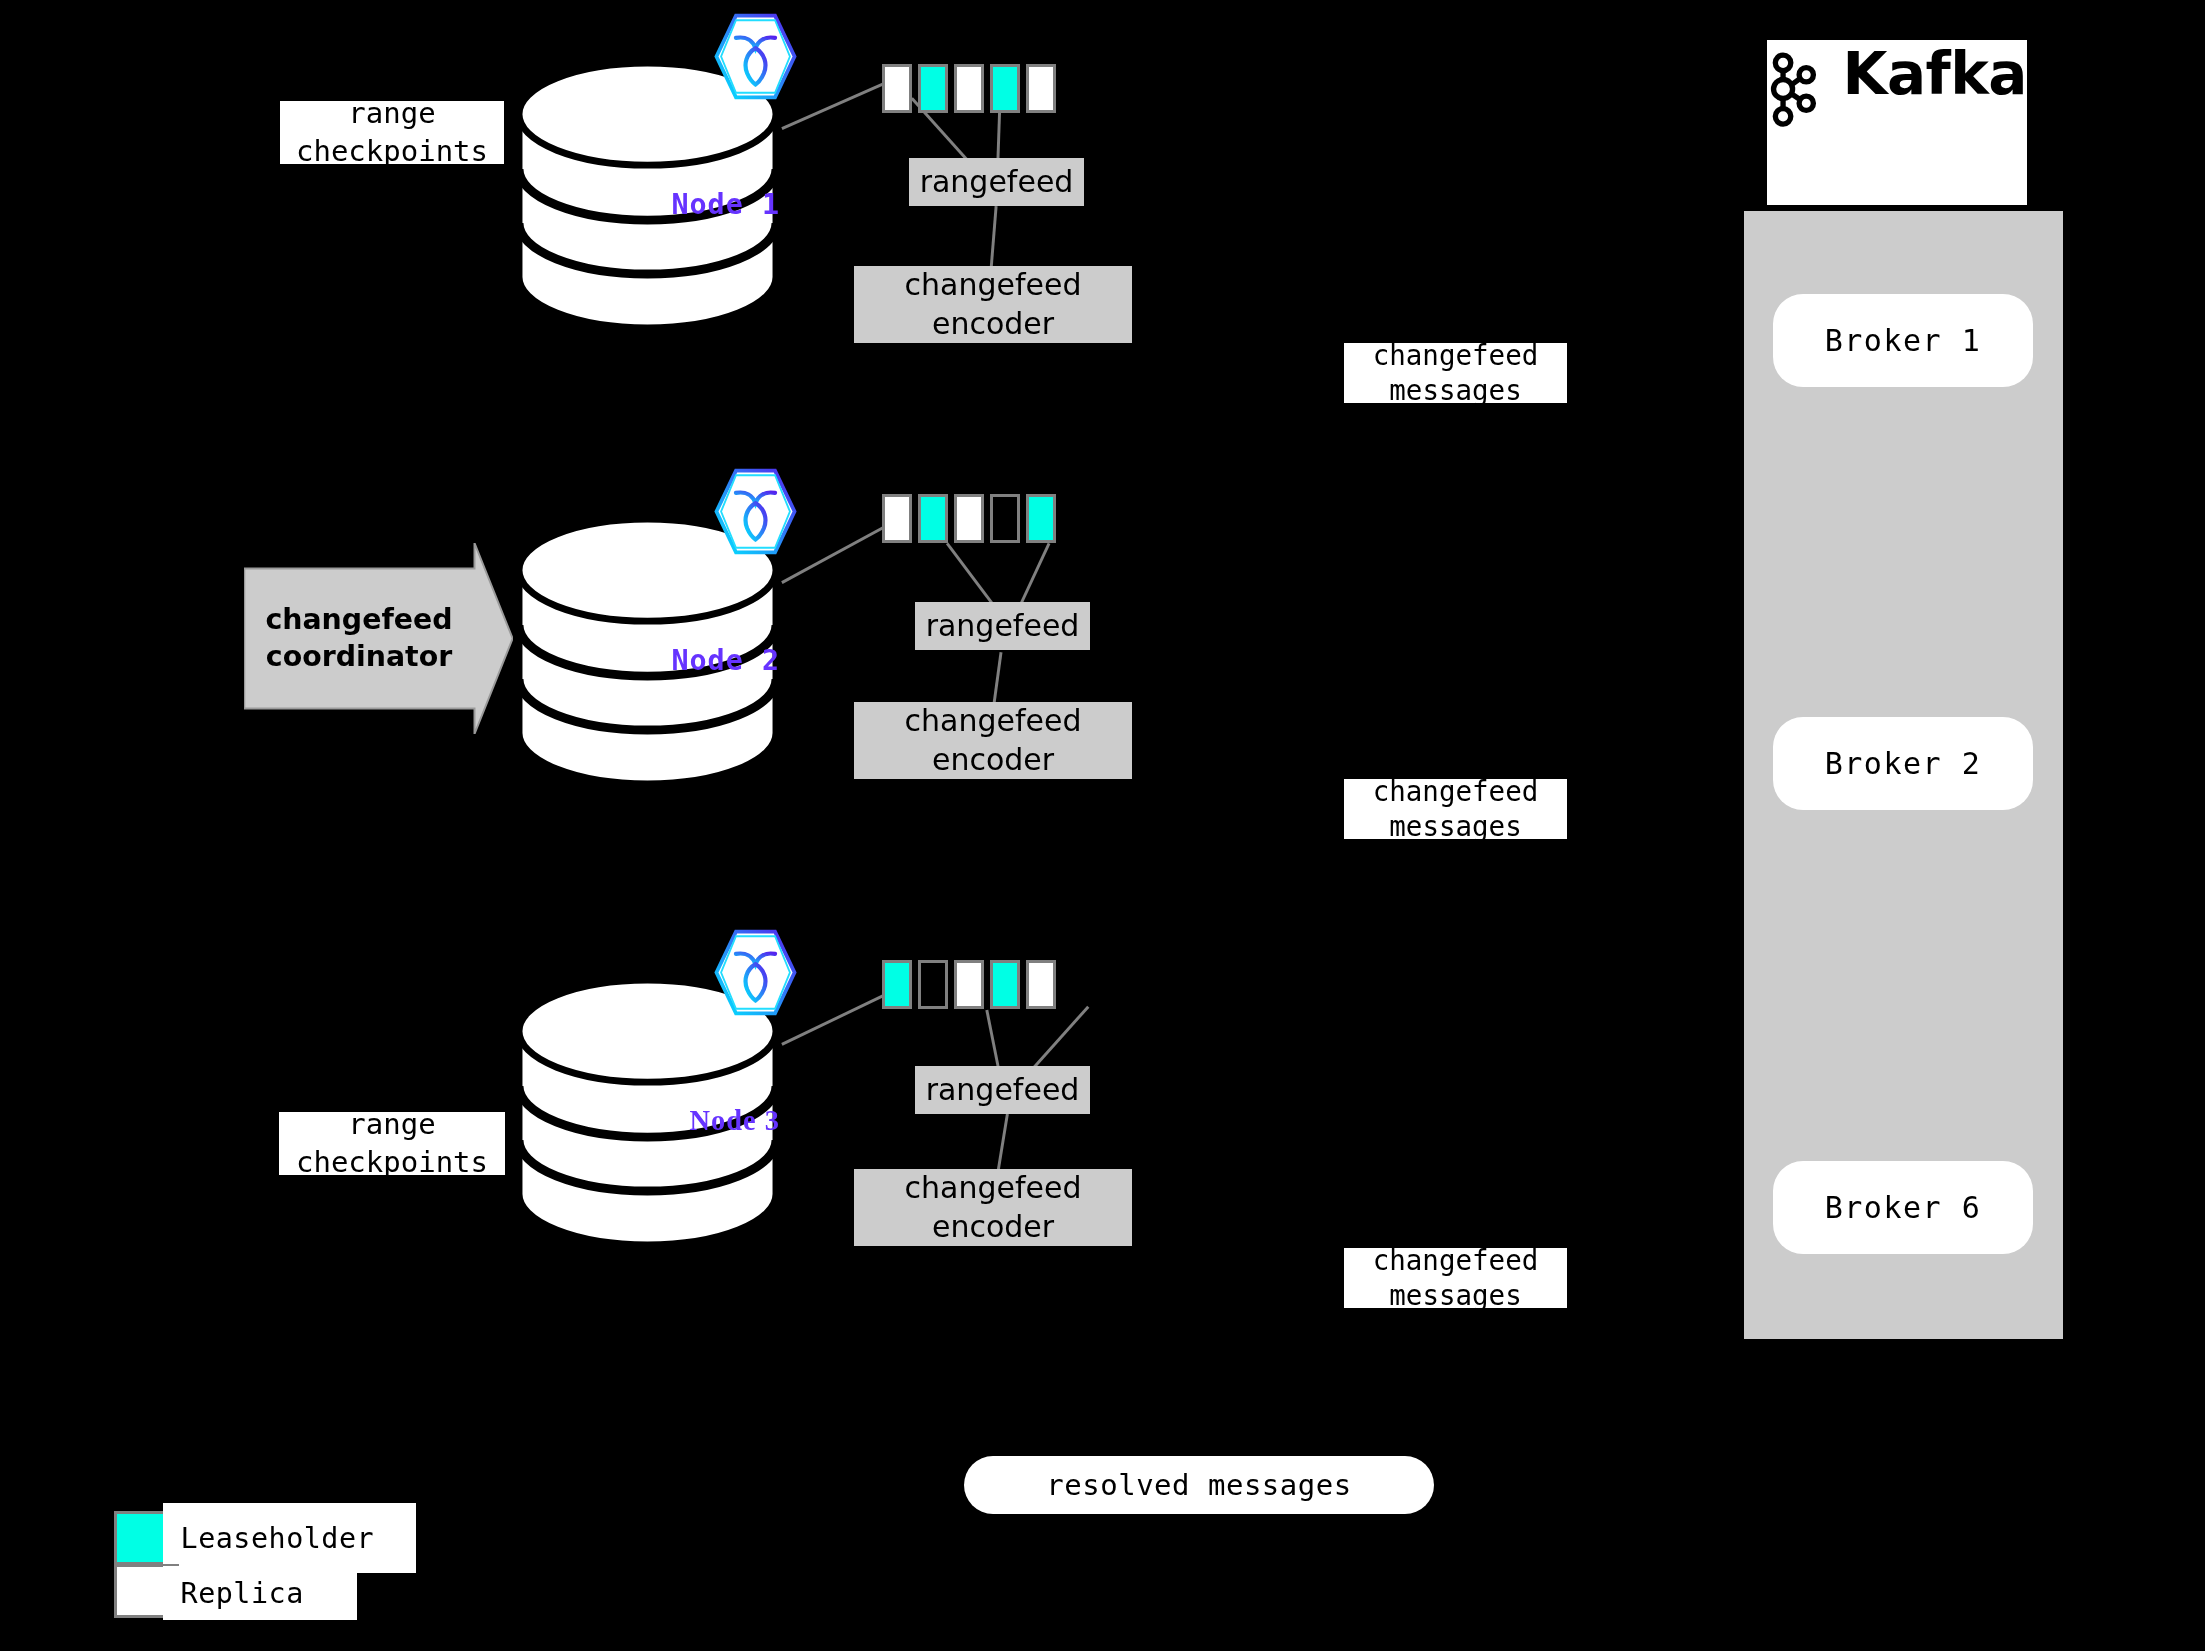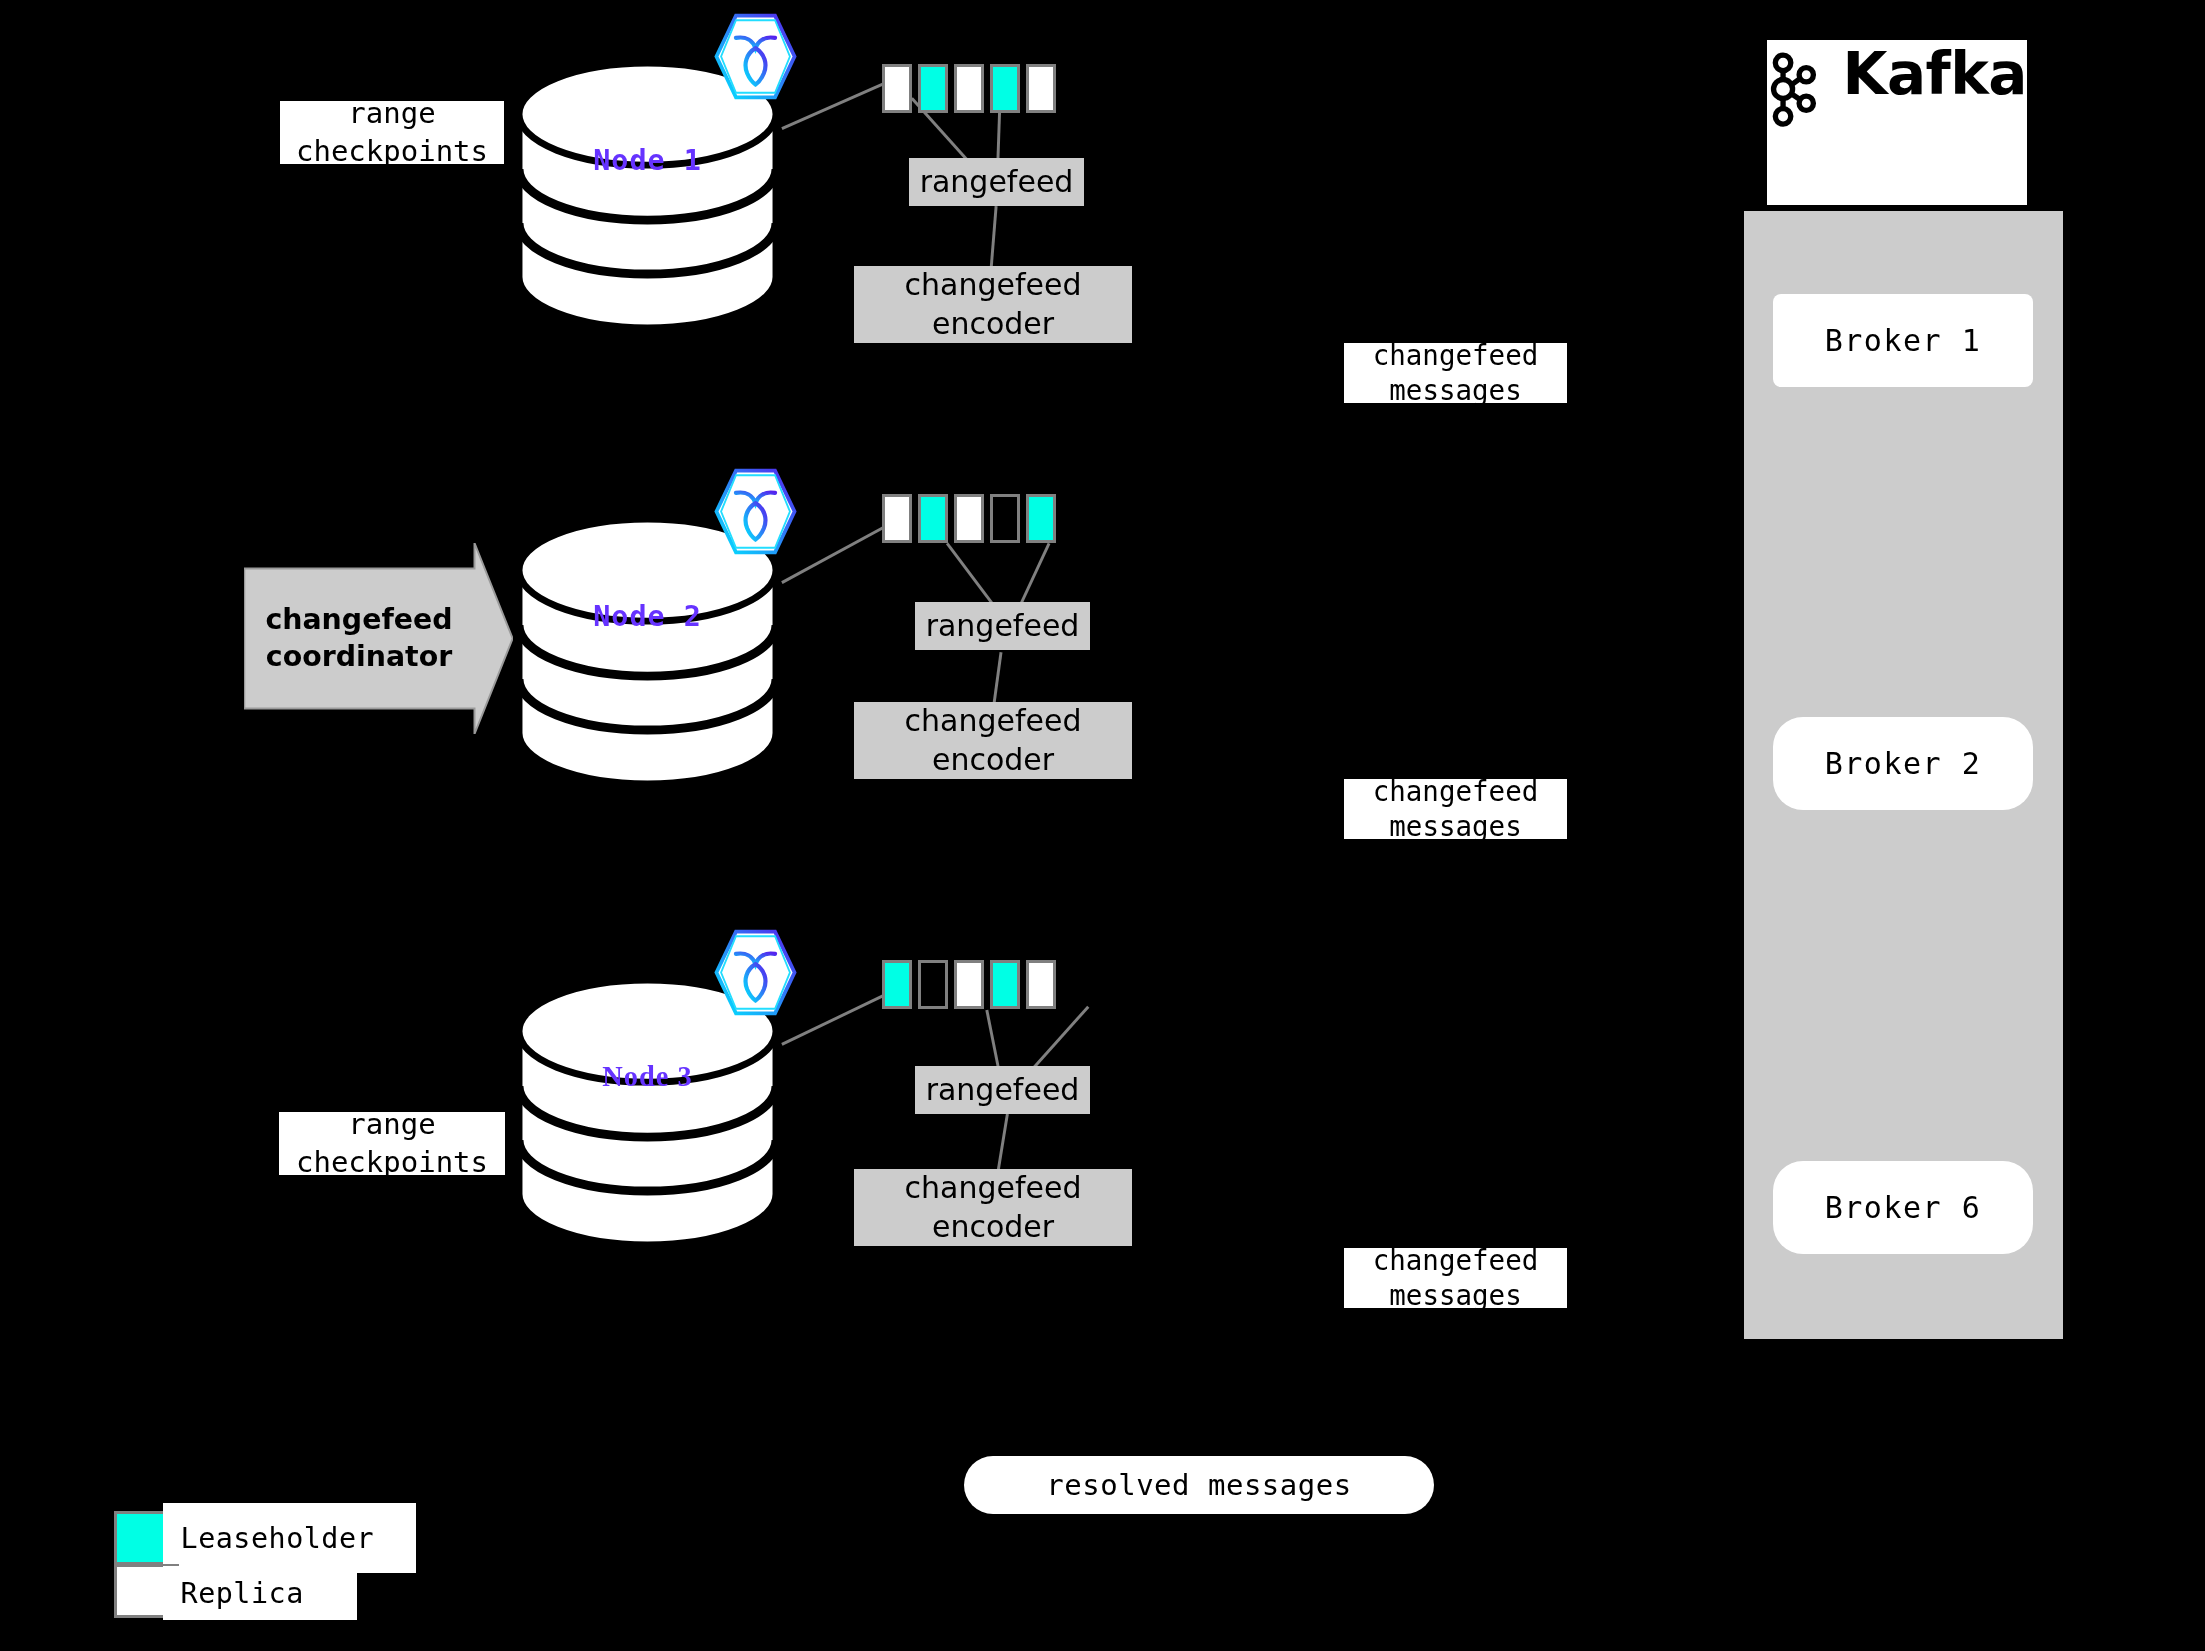--- a/index.html
+++ b/index.html
@@ -36,26 +36,27 @@
     font-family:"DejaVu Sans", sans-serif;
     overflow:hidden;
   }
 
   
   .cyl{ }
   .cyl svg{display:block;}
   .node-name{
     position:absolute;
     width:100%;
-    text-align:center;
+    text-align:right;
     color:#6633ff;
     font-weight:bold;
     font-family:"DejaVu Sans Mono", monospace;
     letter-spacing:1px;
     pointer-events:none;
+    margin-top:44px;
   }
 
   
   .range-row{position:absolute;display:flex;}
   .range-box{
     border:3.4px solid #808080;
     box-sizing:border-box;
     margin-right:5.9px;
   }
   .rb-white{background:#ffffff;}
@@ -347,21 +348,21 @@
         <line x1="27" y1="82" x2="27" y2="99"></line>
         <line x1="41" y1="59" x2="56" y2="48"></line>
         <line x1="41" y1="74" x2="56" y2="84"></line>
       </g>
     </svg>
     <div class="kafka-word" style="font-size:58px;">Kafka</div>
   </div>
 
   <div class="abs kafka-body" style="left:1744px; top:211px; width:319px; height:1128px;"></div>
 
-  <div class="abs broker" style="left:1773px; top:294px; width:260px; height:93px; border-radius:8px; font-size:30px;">Broker 1</div>
+  <div class="abs broker" style="left:1773px; top:294px; width:260px; height:93px; border-radius:30px; font-size:30px;">Broker 1</div>
   <div class="abs broker" style="left:1773px; top:717px; width:260px; height:93px; border-radius:30px; font-size:30px;">Broker 2</div>
   <div class="abs broker" style="left:1773px; top:1161px; width:260px; height:93px; border-radius:30px; font-size:30px;">Broker 6</div>
 
   <div class="abs" style="left:114px; top:1511px; width:294px; height:123px;">
     <div class="abs legend-swatch" style="left:0px; top:0px; width:65px; height:54px; background:#00ffe5;"></div>
     <div class="abs legend-label" style="left:49px; top:-7.8px; width:235px; height:70px; font-size:28.4px;">Leaseholder</div>
 
     <div class="abs legend-swatch" style="left:0px; top:53px; width:65px; height:54px; background:#ffffff;"></div>
     <div class="abs legend-label" style="left:49px; top:55px; width:176px; height:54px; font-size:28.4px;">Replica</div>
   </div>

